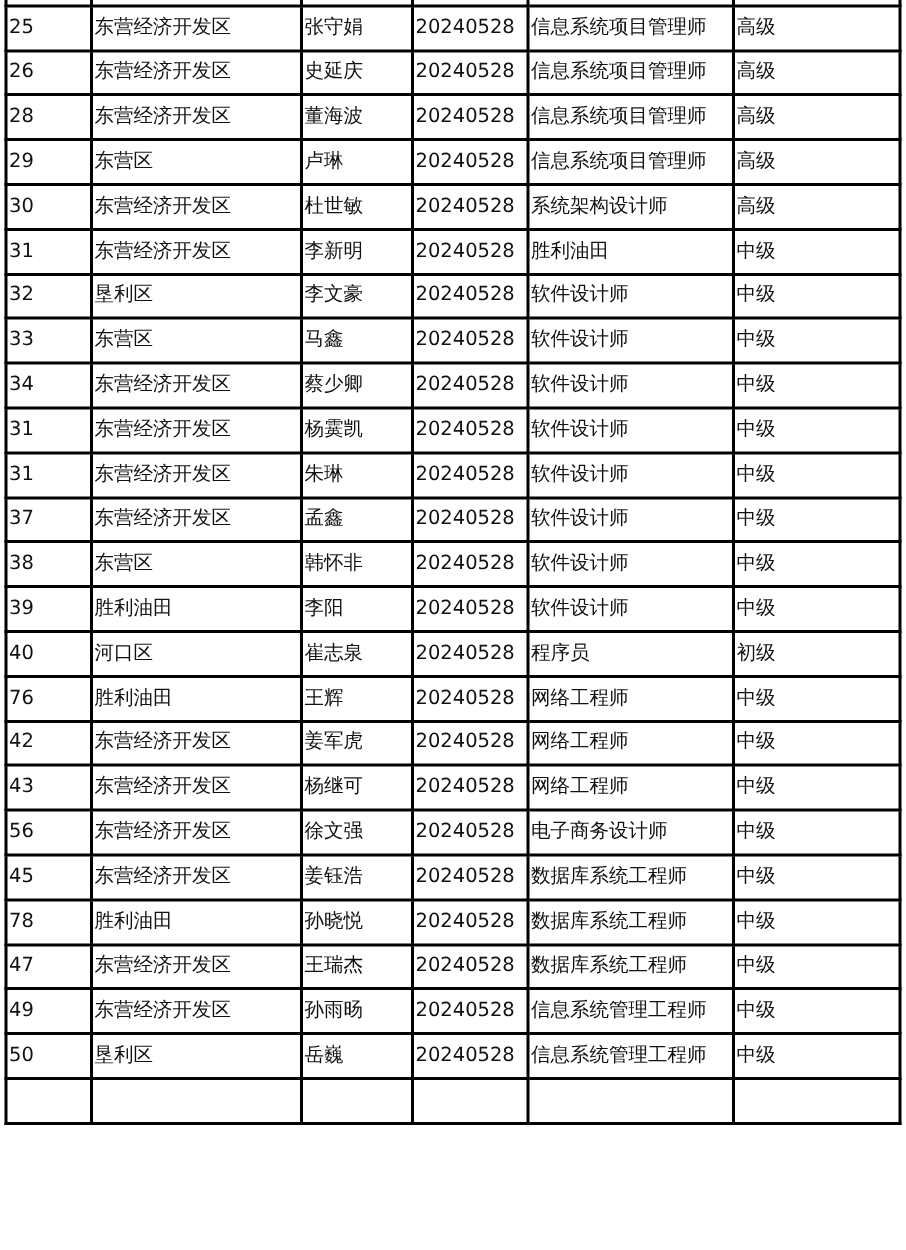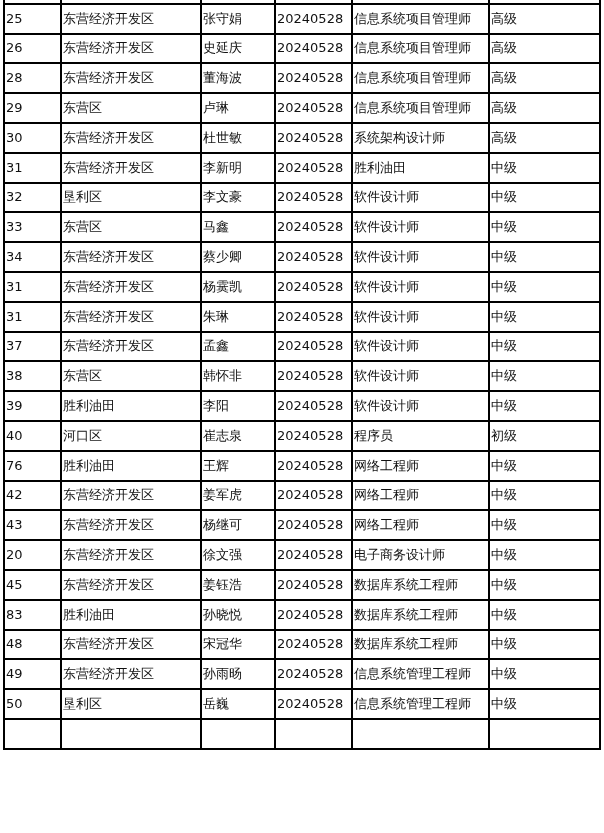--- a/index.html
+++ b/index.html
@@ -188,47 +188,47 @@
         </tr>
         <tr>
           <td>43</td>
           <td>东营经济开发区</td>
           <td>杨继可</td>
           <td>20240528</td>
           <td>网络工程师</td>
           <td>中级</td>
         </tr>
         <tr>
-          <td>20</td>
+          <td>56</td>
           <td>东营经济开发区</td>
           <td>徐文强</td>
           <td>20240528</td>
           <td>电子商务设计师</td>
           <td>中级</td>
         </tr>
         <tr>
           <td>45</td>
           <td>东营经济开发区</td>
           <td>姜钰浩</td>
           <td>20240528</td>
           <td>数据库系统工程师</td>
           <td>中级</td>
         </tr>
         <tr>
-          <td>83</td>
+          <td>78</td>
           <td>胜利油田</td>
           <td>孙晓悦</td>
           <td>20240528</td>
           <td>数据库系统工程师</td>
           <td>中级</td>
         </tr>
         <tr>
-          <td>48</td>
-          <td>东营经济开发区</td>
-          <td>宋冠华</td>
+          <td>47</td>
+          <td>东营经济开发区</td>
+          <td>王瑞杰</td>
           <td>20240528</td>
           <td>数据库系统工程师</td>
           <td>中级</td>
         </tr>
         <tr>
           <td>49</td>
           <td>东营经济开发区</td>
           <td>孙雨旸</td>
           <td>20240528</td>
           <td>信息系统管理工程师</td>

